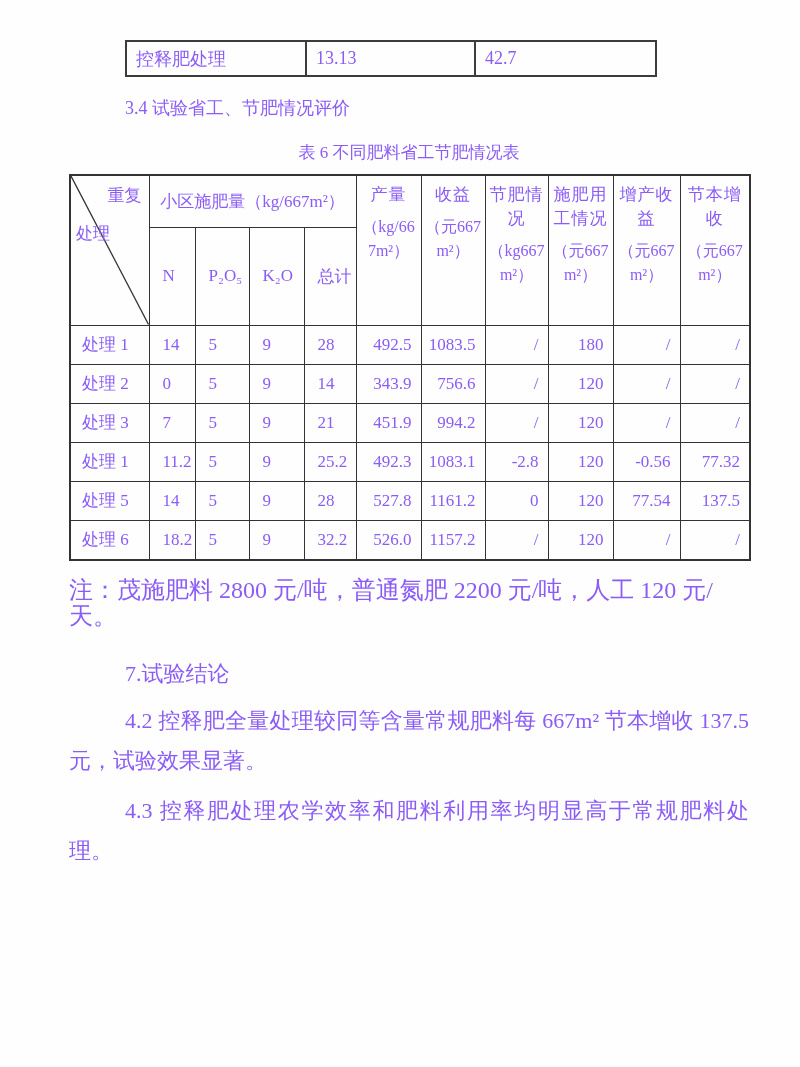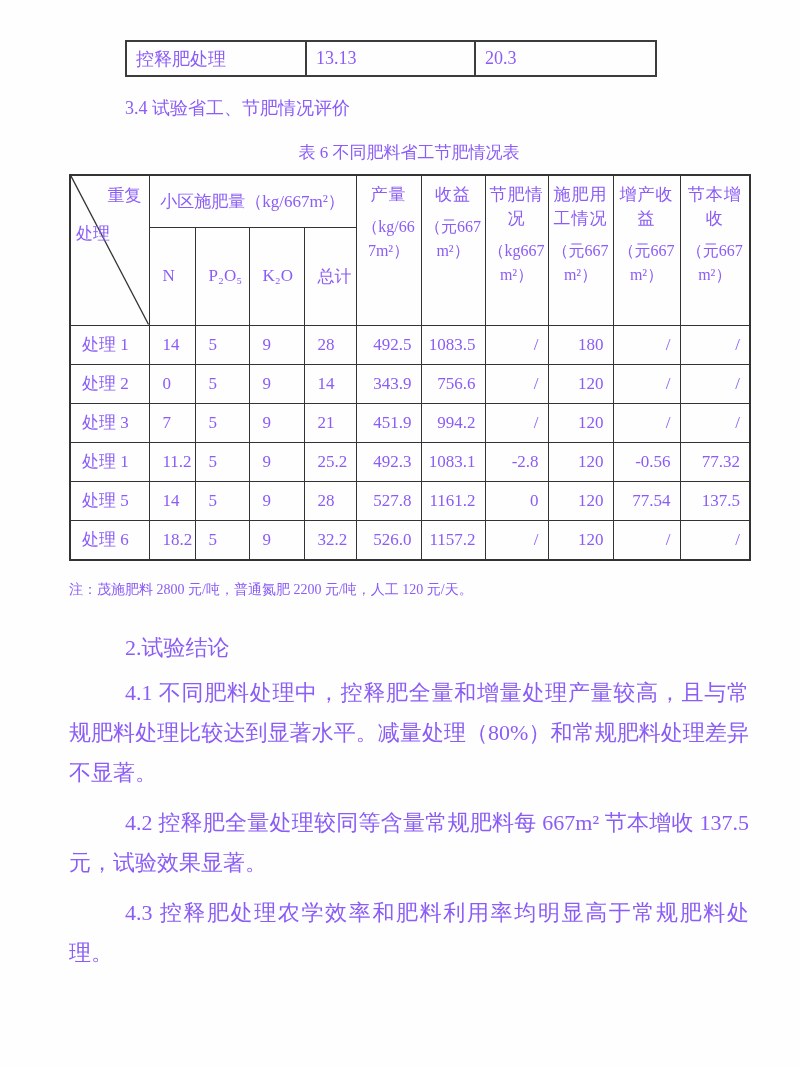--- a/index.html
+++ b/index.html
@@ -47,40 +47,40 @@
   .t6 .grp { text-align:center; vertical-align:middle; font-size:17px; }
   .t6 .sub { text-align:left; padding:4px 0 4px 13px; vertical-align:middle; font-size:17px; }
   .t6 .vh { padding:7px 3px 2px 3px; text-align:center; }
   .t6 .vh .vh-name { font-size:17px; letter-spacing:1px; line-height:24px; }
   .t6 .vh .vh-unit { font-size:16px; line-height:24px; margin-top:8px; word-break:break-all; }
   .t6 tbody td { height:36px; font-size:17px; vertical-align:middle; }
   .t6 .c-label { text-align:left; padding-left:11px; }
   .t6 .c-left  { text-align:left; padding-left:13px; }
   .t6 .c-right { text-align:right; padding-right:9px; }
 
-  .note { font-size:14px; line-height:26px; margin-top:16px; }
+  .note { font-size:24px; line-height:26px; margin-top:16px; }
   .h-concl { font-size:22px; font-weight:normal; margin:28px 0 0 0; padding-left:56px; line-height:34px; }
 </style>
 </head>
 <body>
 
 <div class="page">
   <div class="content">
 
     <table class="frag-table">
       <colgroup>
           <col style="width:180px">
           <col style="width:169px">
           <col style="width:181px">
         </colgroup>
       <tbody>
         <tr>
           <td>控释肥处理</td>
           <td>13.13</td>
-          <td>20.3</td>
+          <td>42.7</td>
         </tr>
       </tbody>
     </table>
 
     <h3 class="h-sec">3.4 试验省工、节肥情况评价</h3>
 
     <div class="tbl-caption">表 6 不同肥料省工节肥情况表</div>
 
     <table class="t6">
       <colgroup>
@@ -215,19 +215,18 @@
             <td class="c-right">/</td>
             <td class="c-right">120</td>
             <td class="c-right">/</td>
             <td class="c-right">/</td>
           </tr>
         </tbody>
     </table>
 
     <div class="note">注：茂施肥料 2800 元/吨，普通氮肥 2200 元/吨，人工 120 元/天。</div>
 
-    <h3 class="h-concl">2.试验结论</h3>
-    <p class="para" style="margin-top:8px">4.1 不同肥料处理中，控释肥全量和增量处理产量较高，且与常规肥料处理比较达到显著水平。减量处理（80%）和常规肥料处理差异不显著。</p>
+    <h3 class="h-concl">7.试验结论</h3>
     <p class="para" style="margin-top:10px">4.2 控释肥全量处理较同等含量常规肥料每 667m² 节本增收 137.5 元，试验效果显著。</p>
     <p class="para" style="margin-top:10px">4.3 控释肥处理农学效率和肥料利用率均明显高于常规肥料处理。</p>
 
   </div>
 </div>
 
 </body></html>

